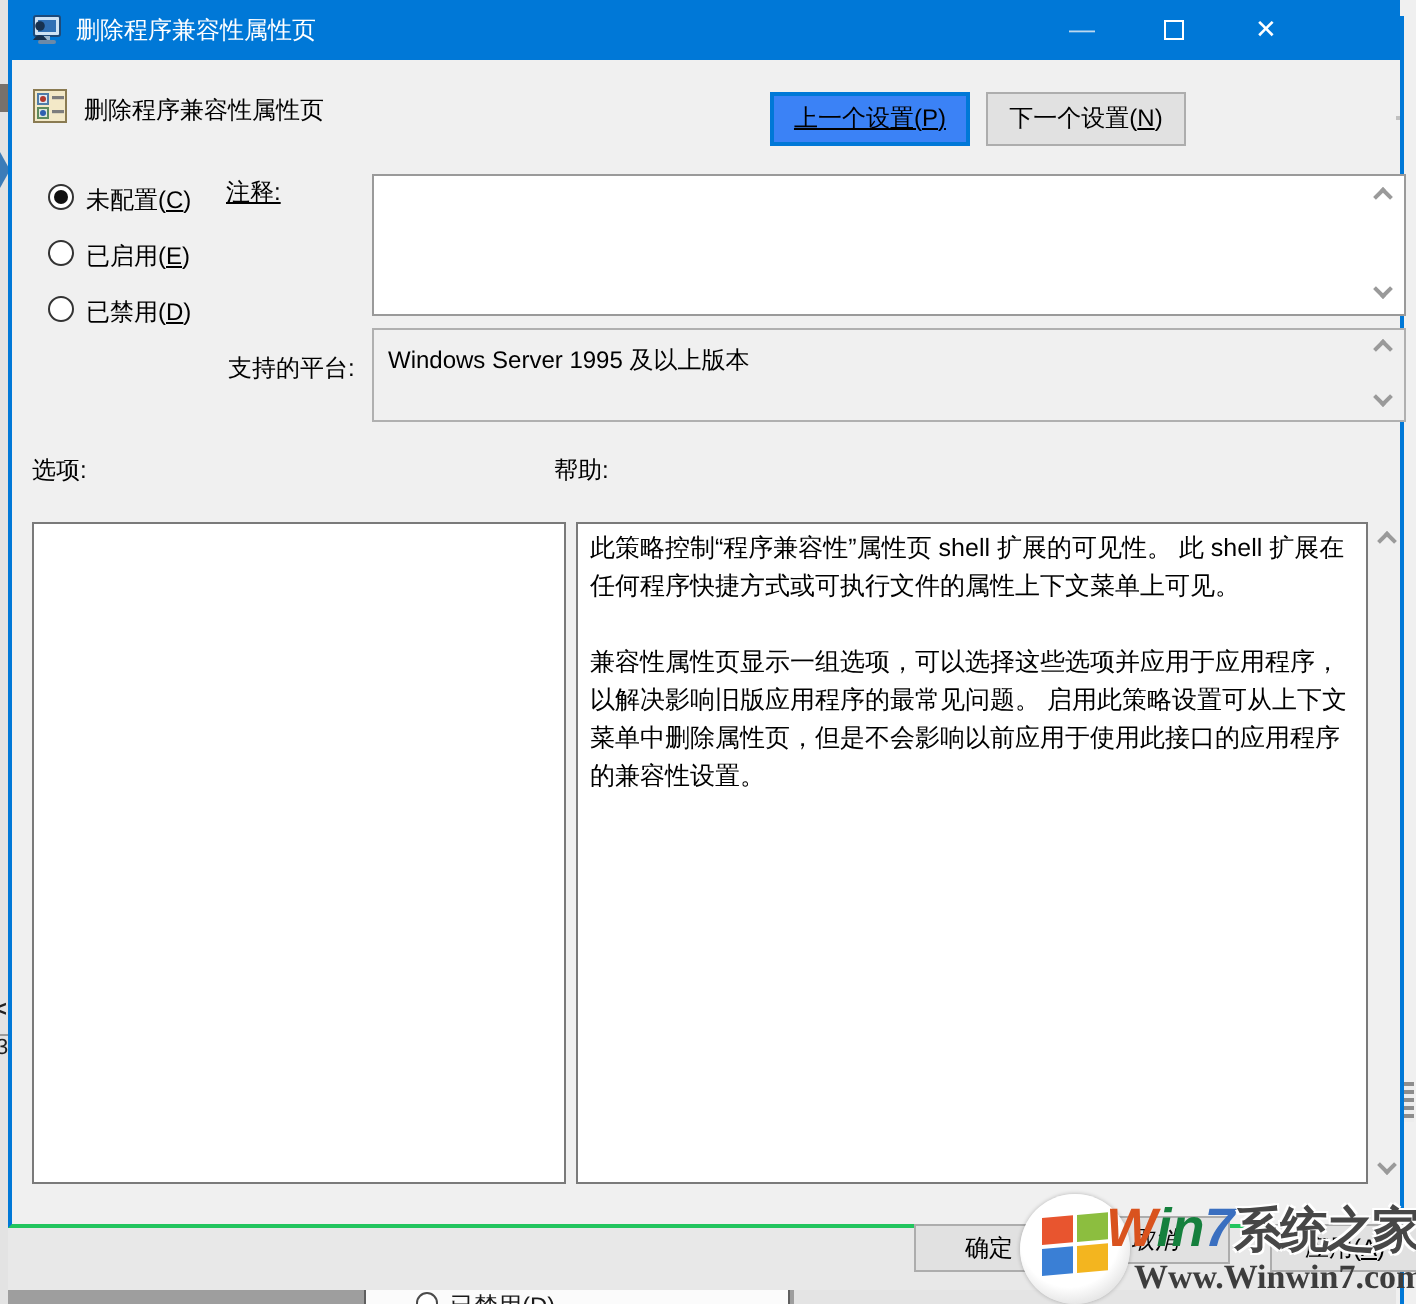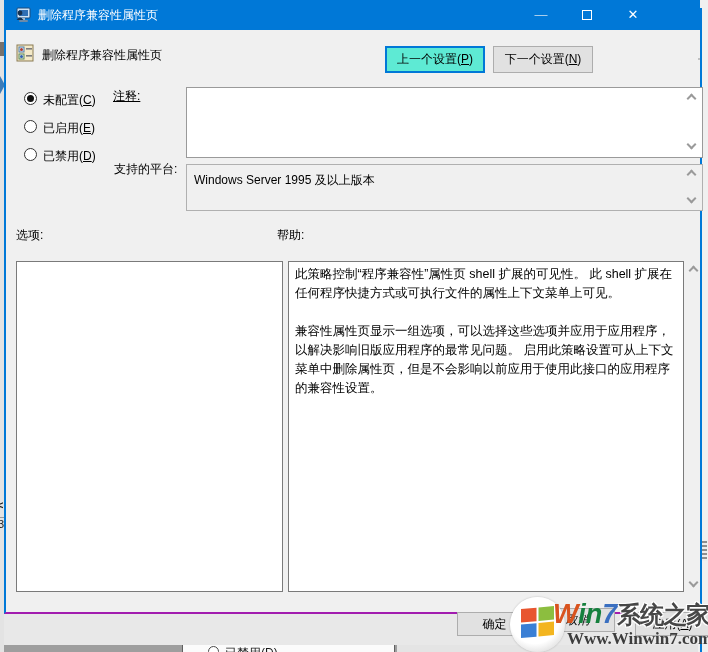--- a/index.html
+++ b/index.html
@@ -20,47 +20,47 @@
   #bg-right .h1 { position:absolute; left:0; top:58px; width:2px; height:2px; background:#c0c0c0; }
   #bg-right .h2 { position:absolute; left:0; top:94px; width:2px; height:2px; background:#a8a8a8; }
   #bg-right .tx { position:absolute; left:4px; top:541px; width:5px; height:20px; background:repeating-linear-gradient(#8d8d8d 0 2px,#ededed 2px 4px); }
   #bg-bottom { left:4px; top:645px; width:694px; height:7px; background:#9e9e9e; }
   #bg-bottom .panel { position:absolute; left:178px; top:0; width:213px; height:7px; background:#fbfbfb; border-left:1px solid #5f5f5f; border-right:1px solid #5f5f5f; overflow:hidden; }
   #bg-bottom .right { position:absolute; left:393px; top:0; width:301px; height:7px; background:#e4e4e4; }
   .partial-radio-circle { position:absolute; left:25px; top:1px; width:11px; height:11px; border:1px solid #4a4a4a; border-radius:50%; background:#fff; }
   .partial-radio-label { position:absolute; left:42px; top:0; color:#1a1a1a; }
 
   
-  #dialog { left:4px; top:0; width:694px; height:614px; background:#f0f0f0; border-left:2px solid #0078d7; border-bottom:2px solid #a21caf; }
+  #dialog { left:4px; top:0; width:694px; height:614px; background:#f0f0f0; border-left:2px solid #0078d7; border-bottom:2px solid #22c55e; }
   #titlebar { position:absolute; left:0; top:0; width:694px; height:30px; background:#0078d7; }
   #titlebar .title { position:absolute; left:32px; top:0; line-height:30px; color:#fff; }
   .caption-btn { position:absolute; top:0; width:46px; height:30px; text-align:center; line-height:30px; color:#fff; cursor:default; }
   #btn-min { right:136px; color:#bcd8ef; font-size:13px; }
   #btn-max { right:90px; }
   #btn-max .box { display:inline-block; width:10px; height:10px; border:1px solid #fff; margin-top:10px; }
   #btn-close { right:44px; font-size:13px; }
 
   
   #hdr-icon { left:10px; top:44px; }
   #hdr-title { left:36px; top:47px; }
   .push-btn { position:absolute; height:27px; text-align:center; line-height:25px; background:#e1e1e1; border:1px solid #adadad; cursor:default; }
-  #btn-prev { left:379px; top:46px; width:100px; background:#5eead4; border:2px solid #0078d7; line-height:23px; }
+  #btn-prev { left:379px; top:46px; width:100px; background:#3b82f6; border:2px solid #0078d7; line-height:23px;text-decoration:underline; }
   #btn-next { left:487px; top:46px; width:100px; }
   .key-u { text-decoration:underline; }
 
   
   .radio-row { position:absolute; left:18px; height:16px; cursor:default; }
   .radio-ic { position:absolute; left:0; top:1px; width:13px; height:13px; border:1px solid #333; border-radius:50%; background:#fff; }
   .radio-ic.checked::after { content:""; position:absolute; left:2px; top:2px; width:7px; height:7px; border-radius:50%; background:#111; }
   .radio-lb { position:absolute; left:19px; top:1px; white-space:nowrap; }
   #radio-nc { top:91px; } #radio-en { top:119px; } #radio-di { top:147px; }
 
   
   #lbl-comment { left:107px; top:88px;text-decoration:underline; }
-  #lbl-platform { left:108px; top:161px; }
+  #lbl-platform { left:108px; top:176px; }
   #box-comment { left:180px; top:87px; width:517px; height:71px; background:#fff; border:1px solid #9a9a9a; }
   #box-platform { left:180px; top:164px; width:517px; height:47px; background:#f0f0f0; border:1px solid #b0b0b0; }
   #box-platform .val { position:absolute; left:7px; top:7px; }
   .chev { position:absolute; width:7px; height:7px; border-right:2px solid #9a9a9a; border-bottom:2px solid #9a9a9a; }
   .chev.up { transform:rotate(-135deg); }
   .chev.down { transform:rotate(45deg); }
 
   
   #lbl-options { left:10px; top:227px; }
   #lbl-help { left:271px; top:227px;text-align:right; }

